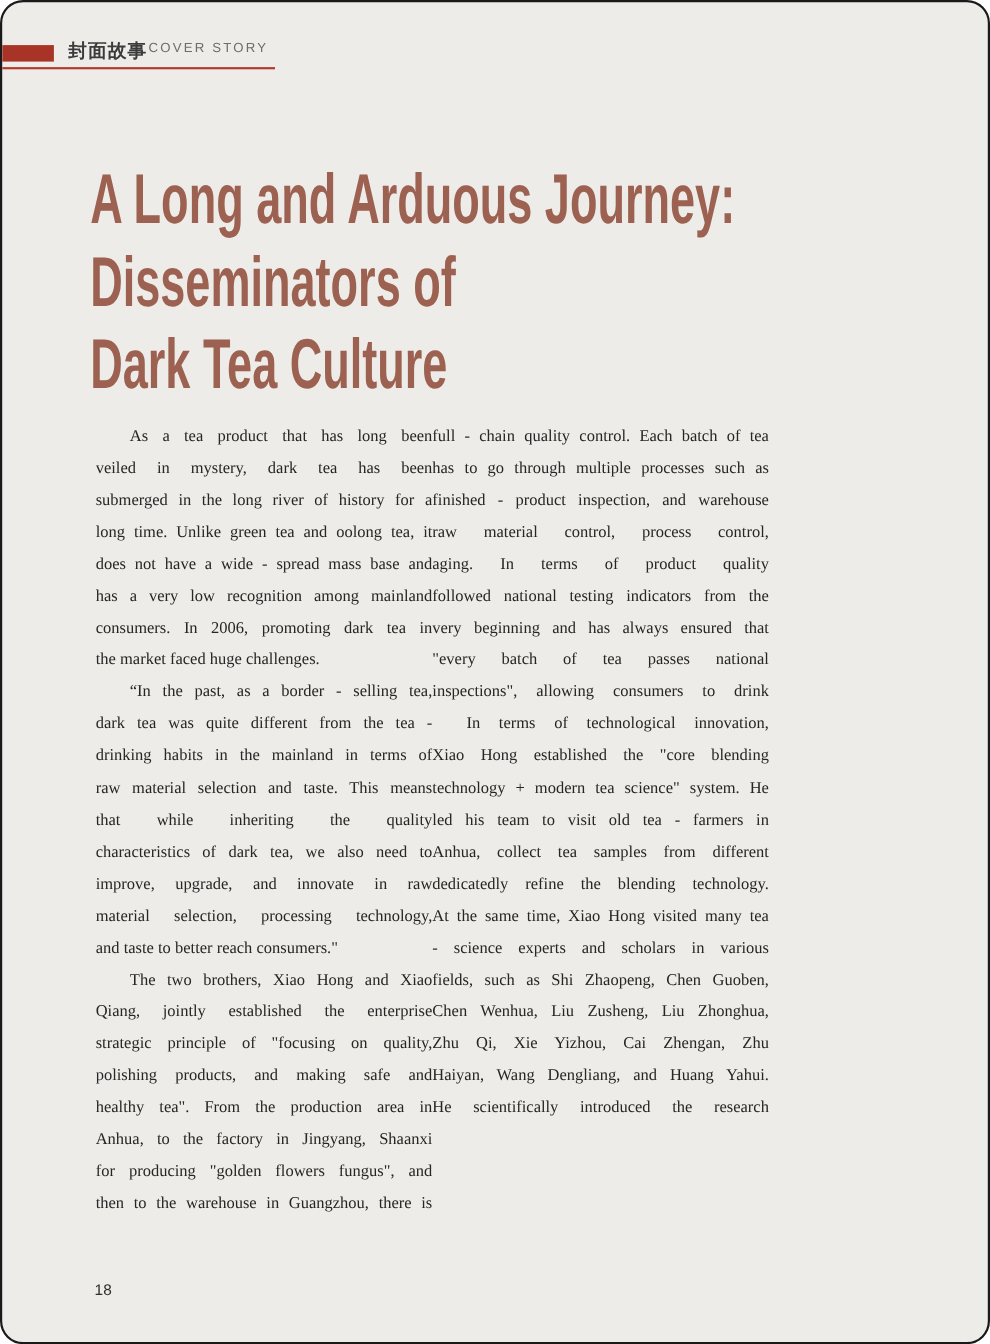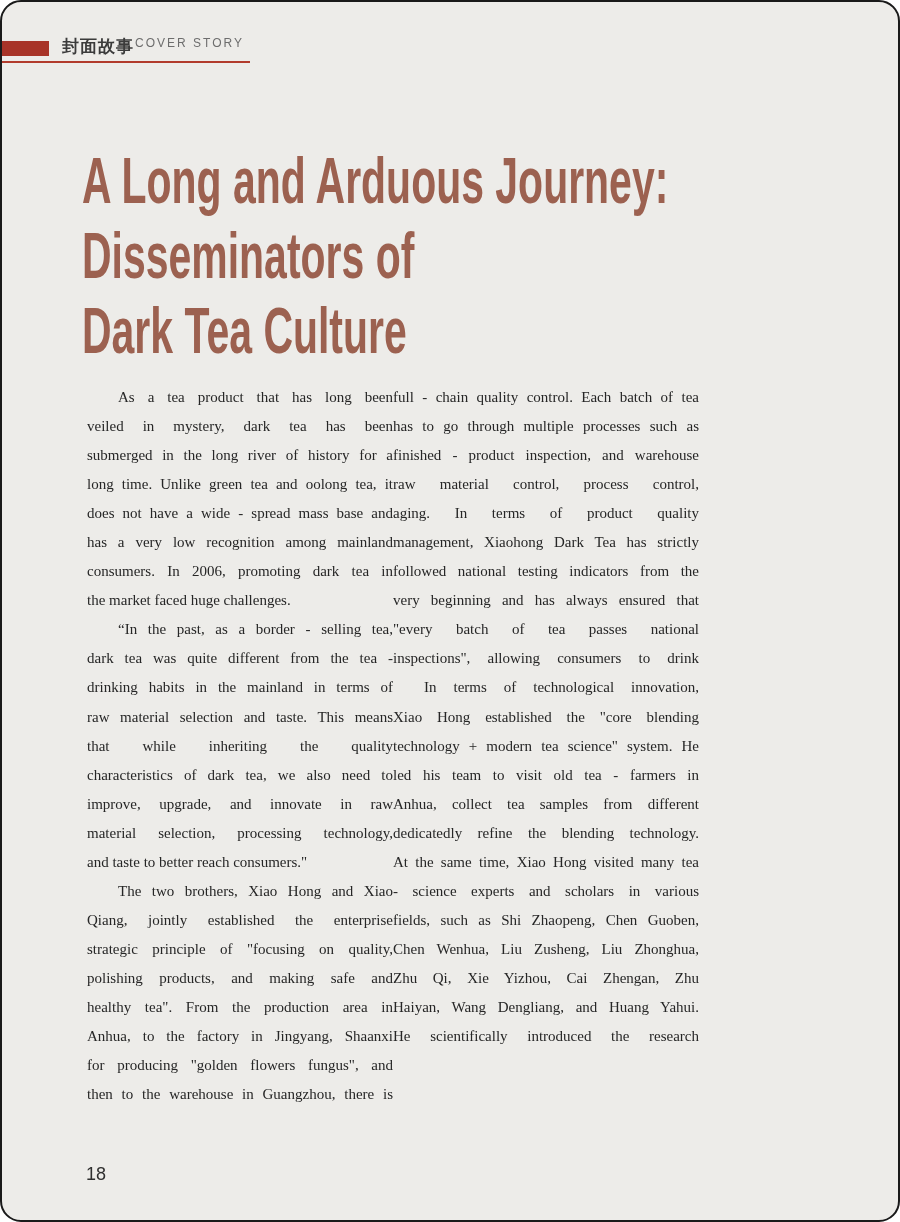--- a/index.html
+++ b/index.html
@@ -47,21 +47,21 @@
     font-size:15px;color:#262626;
     text-align:justify;text-align-last:justify;
     overflow:hidden;
   }
   .line.end{text-align-last:left;}
   .line.indent{text-indent:31px;}
   
   .pageno{
     position:absolute;left:84px;top:1162px;
     font-family:"Liberation Sans","DejaVu Sans",sans-serif;
-    font-size:18px;color:#2f2f2f;
+    font-size:14px;color:#2f2f2f;
   }
 </style>
 </head>
 <body>
 
 <div class="page">
 
   <span class="red-bar"></span>
   <span class="sec-cn">封面故事</span>
   <span class="sec-en">COVER STORY</span>
@@ -100,21 +100,20 @@
         <div class="line">Anhua, to the factory in Jingyang, Shaanxi</div>
         <div class="line">for producing "golden flowers fungus", and</div>
         <div class="line">then to the warehouse in Guangzhou, there is</div>
       </div>
     <div class="col">
         <div class="line">full - chain quality control. Each batch of tea</div>
         <div class="line">has to go through multiple processes such as</div>
         <div class="line">finished - product inspection, and warehouse</div>
         <div class="line">raw material control, process control,</div>
         <div class="line">aging. In terms of product quality</div>
-        <div class="line">management, Xiaohong Dark Tea has strictly</div>
         <div class="line">followed national testing indicators from the</div>
         <div class="line">very beginning and has always ensured that</div>
         <div class="line">"every batch of tea passes national</div>
         <div class="line">inspections", allowing consumers to drink</div>
         <div class="line indent">In terms of technological innovation,</div>
         <div class="line">Xiao Hong established the "core blending</div>
         <div class="line">technology + modern tea science" system. He</div>
         <div class="line">led his team to visit old tea - farmers in</div>
         <div class="line">Anhua, collect tea samples from different</div>
         <div class="line">dedicatedly refine the blending technology.</div>

